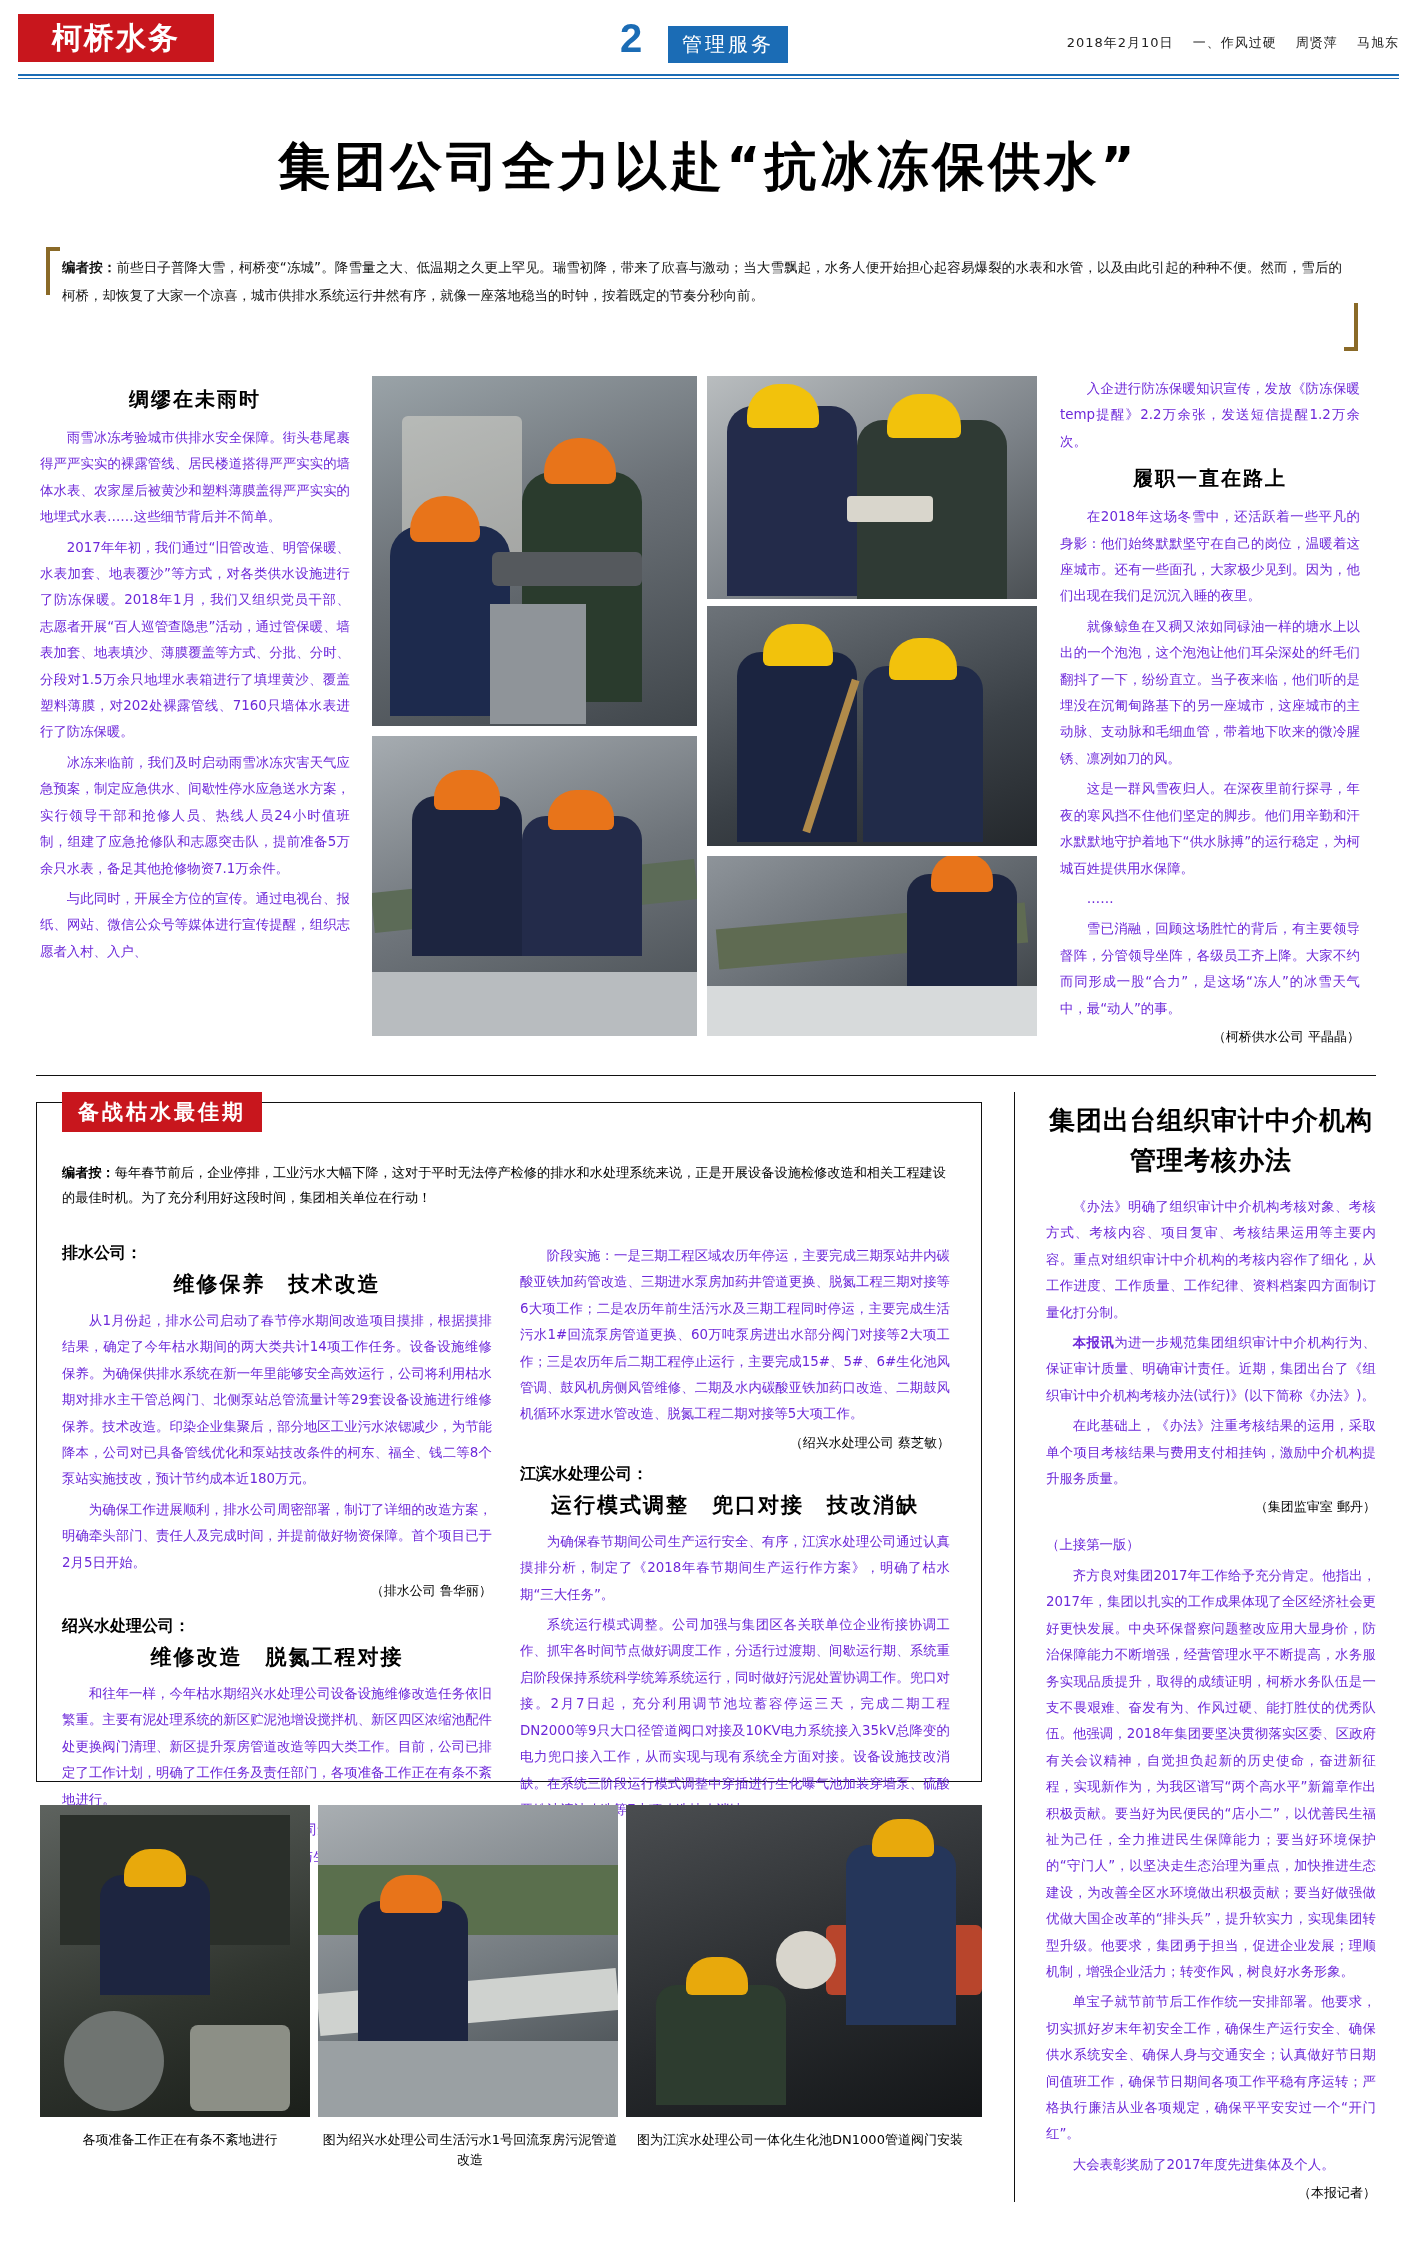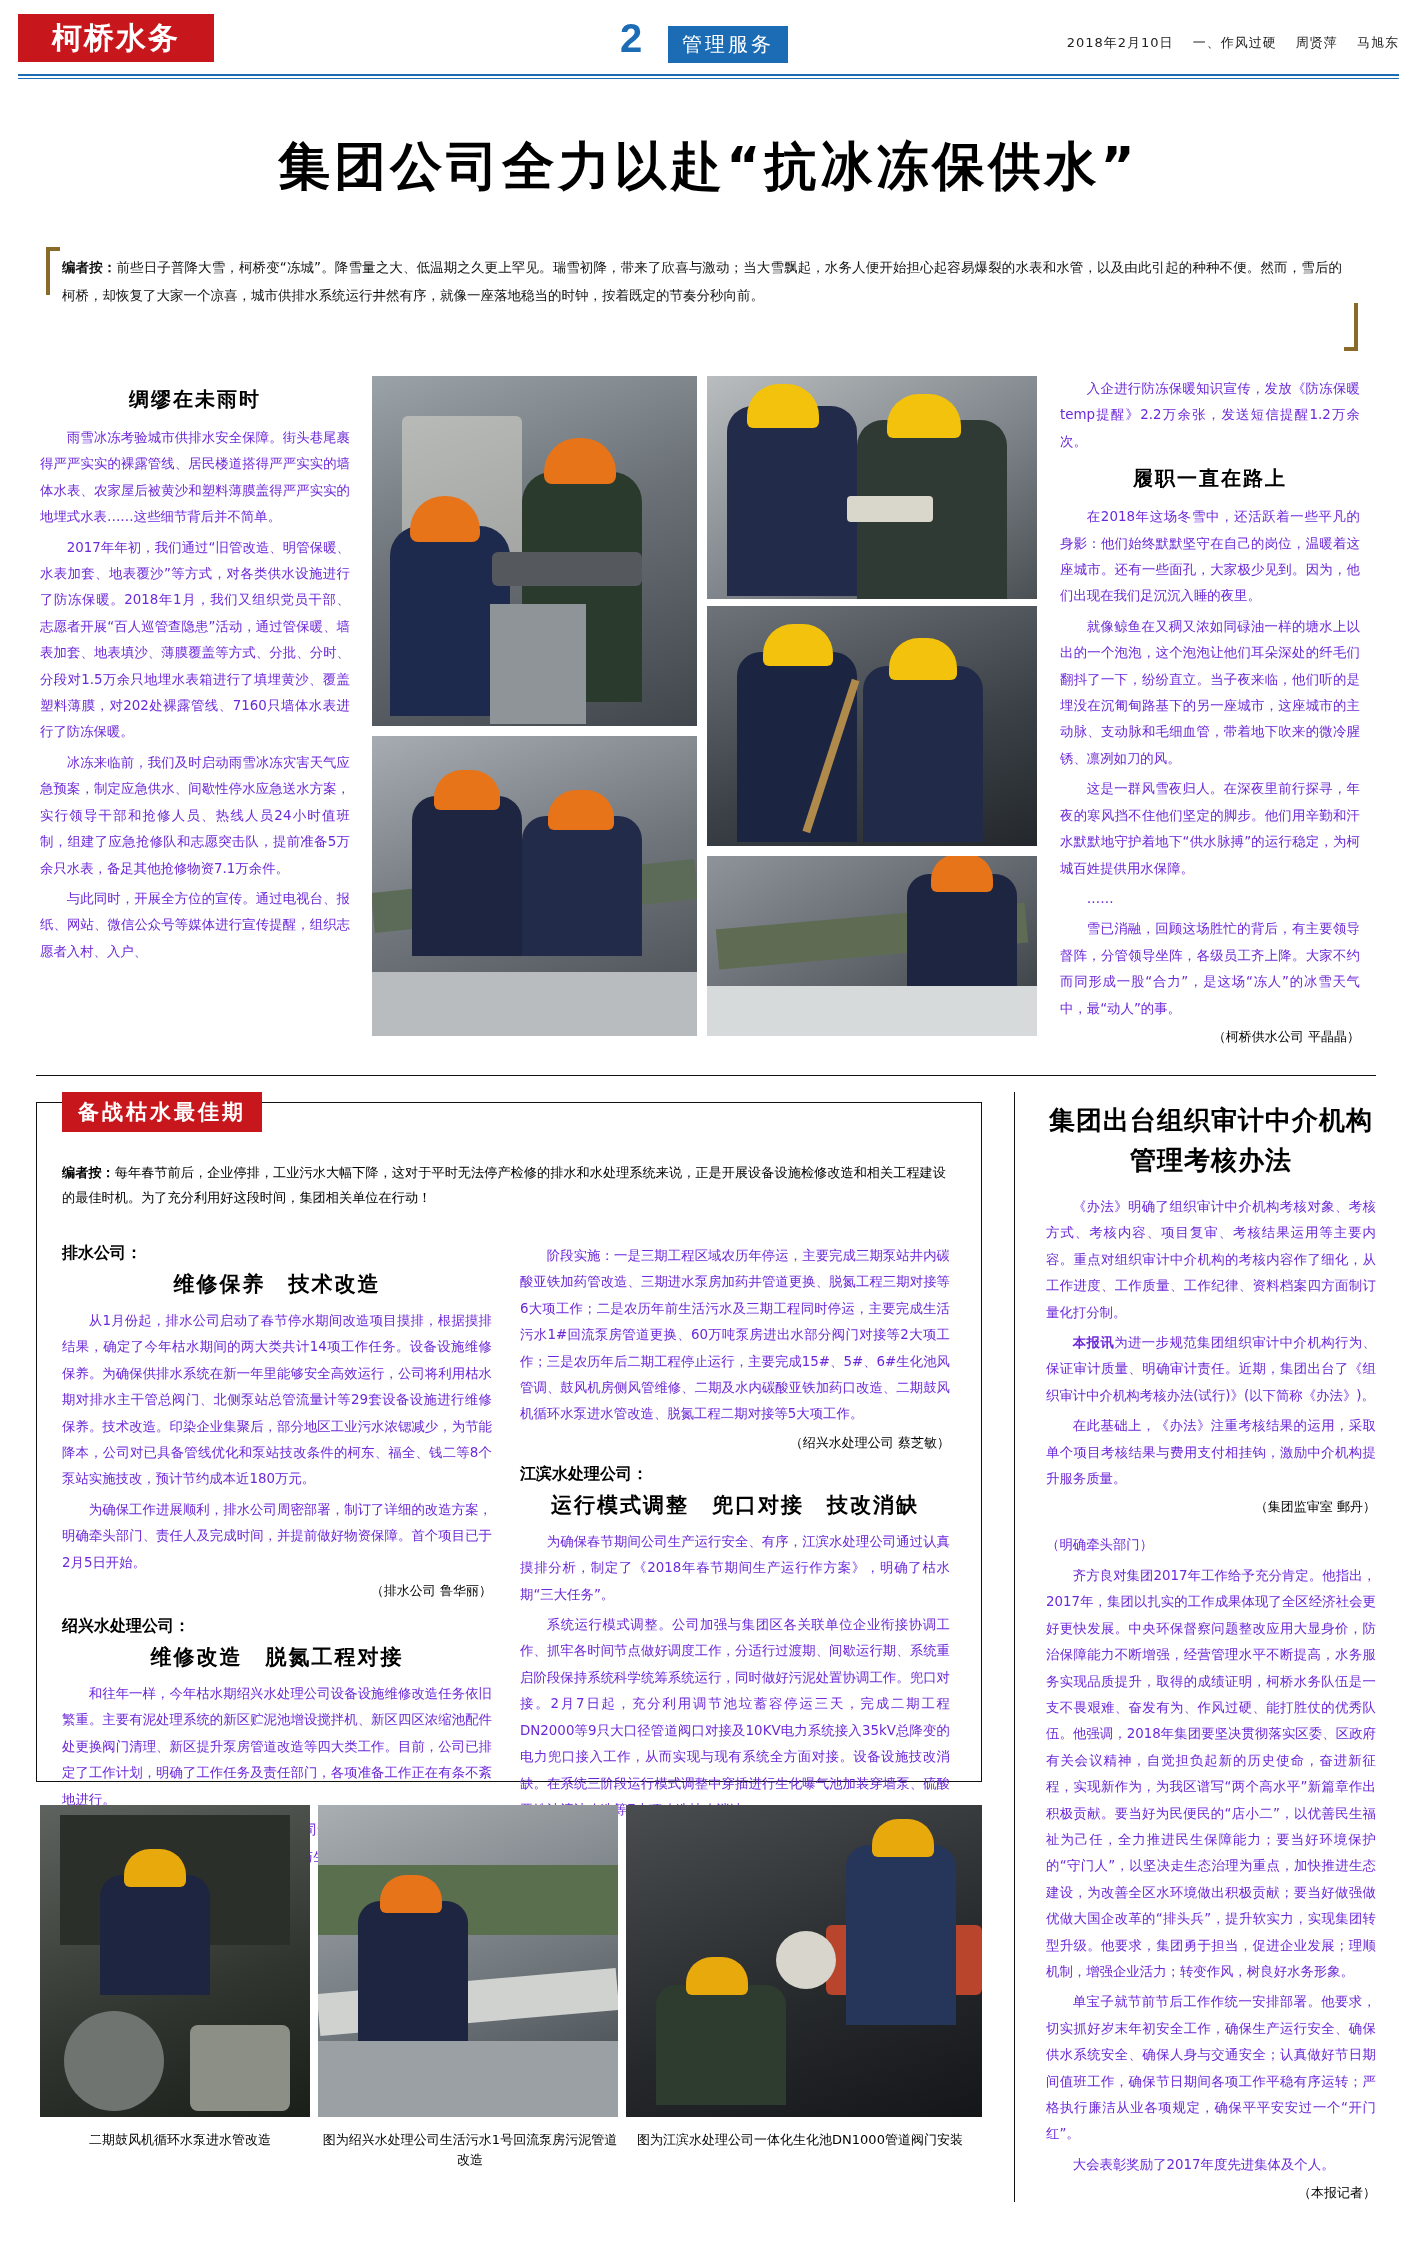--- a/index.html
+++ b/index.html
@@ -249,21 +249,21 @@
   <div class="rcol">
     <div class="rtitle">集团出台组织审计中介机构管理考核办法</div>
     <div class="body" style="margin-top:14px;">
       <p>《办法》明确了组织审计中介机构考核对象、考核方式、考核内容、项目复审、考核结果运用等主要内容。重点对组织审计中介机构的考核内容作了细化，从工作进度、工作质量、工作纪律、资料档案四方面制订量化打分制。</p>
       <p><b>本报讯</b><span>为进一步规范集团组织审计中介机构行为、保证审计质量、明确审计责任。近期，集团出台了《组织审计中介机构考核办法(试行)》(以下简称《办法》)。</span></p>
       <p>在此基础上，《办法》注重考核结果的运用，采取单个项目考核结果与费用支付相挂钩，激励中介机构提升服务质量。</p>
     </div>
     <div class="sig">（集团监审室  郵丹）</div>
 
     <div class="body" style="margin-top:16px;text-indent:0;">
-      <p>（明确牵头部门）</p>
+      <p>（上接第一版）</p>
     </div>
     <div class="body">
       <p>齐方良对集团2017年工作给予充分肯定。他指出，2017年，集团以扎实的工作成果体现了全区经济社会更好更快发展。中央环保督察问题整改应用大显身价，防治保障能力不断增强，经营管理水平不断提高，水务服务实现品质提升，取得的成绩证明，柯桥水务队伍是一支不畏艰难、奋发有为、作风过硬、能打胜仗的优秀队伍。他强调，2018年集团要坚决贯彻落实区委、区政府有关会议精神，自觉担负起新的历史使命，奋进新征程，实现新作为，为我区谱写“两个高水平”新篇章作出积极贡献。要当好为民便民的“店小二”，以优善民生福祉为己任，全力推进民生保障能力；要当好环境保护的“守门人”，以坚决走生态治理为重点，加快推进生态建设，为改善全区水环境做出积极贡献；要当好做强做优做大国企改革的“排头兵”，提升软实力，实现集团转型升级。他要求，集团勇于担当，促进企业发展；理顺机制，增强企业活力；转变作风，树良好水务形象。</p>
       <p>单宝子就节前节后工作作统一安排部署。他要求，切实抓好岁末年初安全工作，确保生产运行安全、确保供水系统安全、确保人身与交通安全；认真做好节日期间值班工作，确保节日期间各项工作平稳有序运转；严格执行廉洁从业各项规定，确保平平安安过一个“开门红”。</p>
       <p>大会表彰奖励了2017年度先进集体及个人。</p>
     </div>
     <div class="sig">（本报记者）</div>
   </div>
 
   <div class="ph" style="left:40px;top:1805px;width:270px;height:312px;background:linear-gradient(160deg,#5e635f,#30352f 60%,#1b1f1a);">
@@ -285,18 +285,18 @@
   <div class="ph" style="left:626px;top:1805px;width:356px;height:312px;background:linear-gradient(160deg,#4a4d50,#26292c 60%,#141618);">
     <div class="sk" style="left:200px;top:120px;width:156px;height:70px;background:#b8452c;border-radius:6px;"></div>
     <div class="sk" style="left:150px;top:126px;width:60px;height:58px;background:#d8d5cc;border-radius:50%;"></div>
     <div class="sk" style="left:220px;top:40px;width:110px;height:180px;background:#25365a;border-radius:22px 22px 0 0;"></div>
     <div class="sk" style="left:246px;top:14px;width:62px;height:38px;background:#e8a90c;border-radius:26px 26px 6px 6px;"></div>
     <div class="sk" style="left:30px;top:180px;width:130px;height:120px;background:#2d3c2f;border-radius:20px 20px 0 0;"></div>
     <div class="sk" style="left:60px;top:152px;width:62px;height:38px;background:#e8a90c;border-radius:26px 26px 6px 6px;"></div>
   </div>
 
   <div class="botcaps" style="display:flex;">
-    <div class="cap" style="width:280px;">二期鼓风机循环水泵进水管改造</div>
+    <div class="cap" style="width:280px;">各项准备工作正在有条不紊地进行</div>
     <div class="cap" style="width:300px;">图为绍兴水处理公司生活污水1号回流泵房污泥管道改造</div>
     <div class="cap" style="width:360px;">图为江滨水处理公司一体化生化池DN1000管道阀门安装</div>
   </div>
 
 </div>
 
 </body></html>

